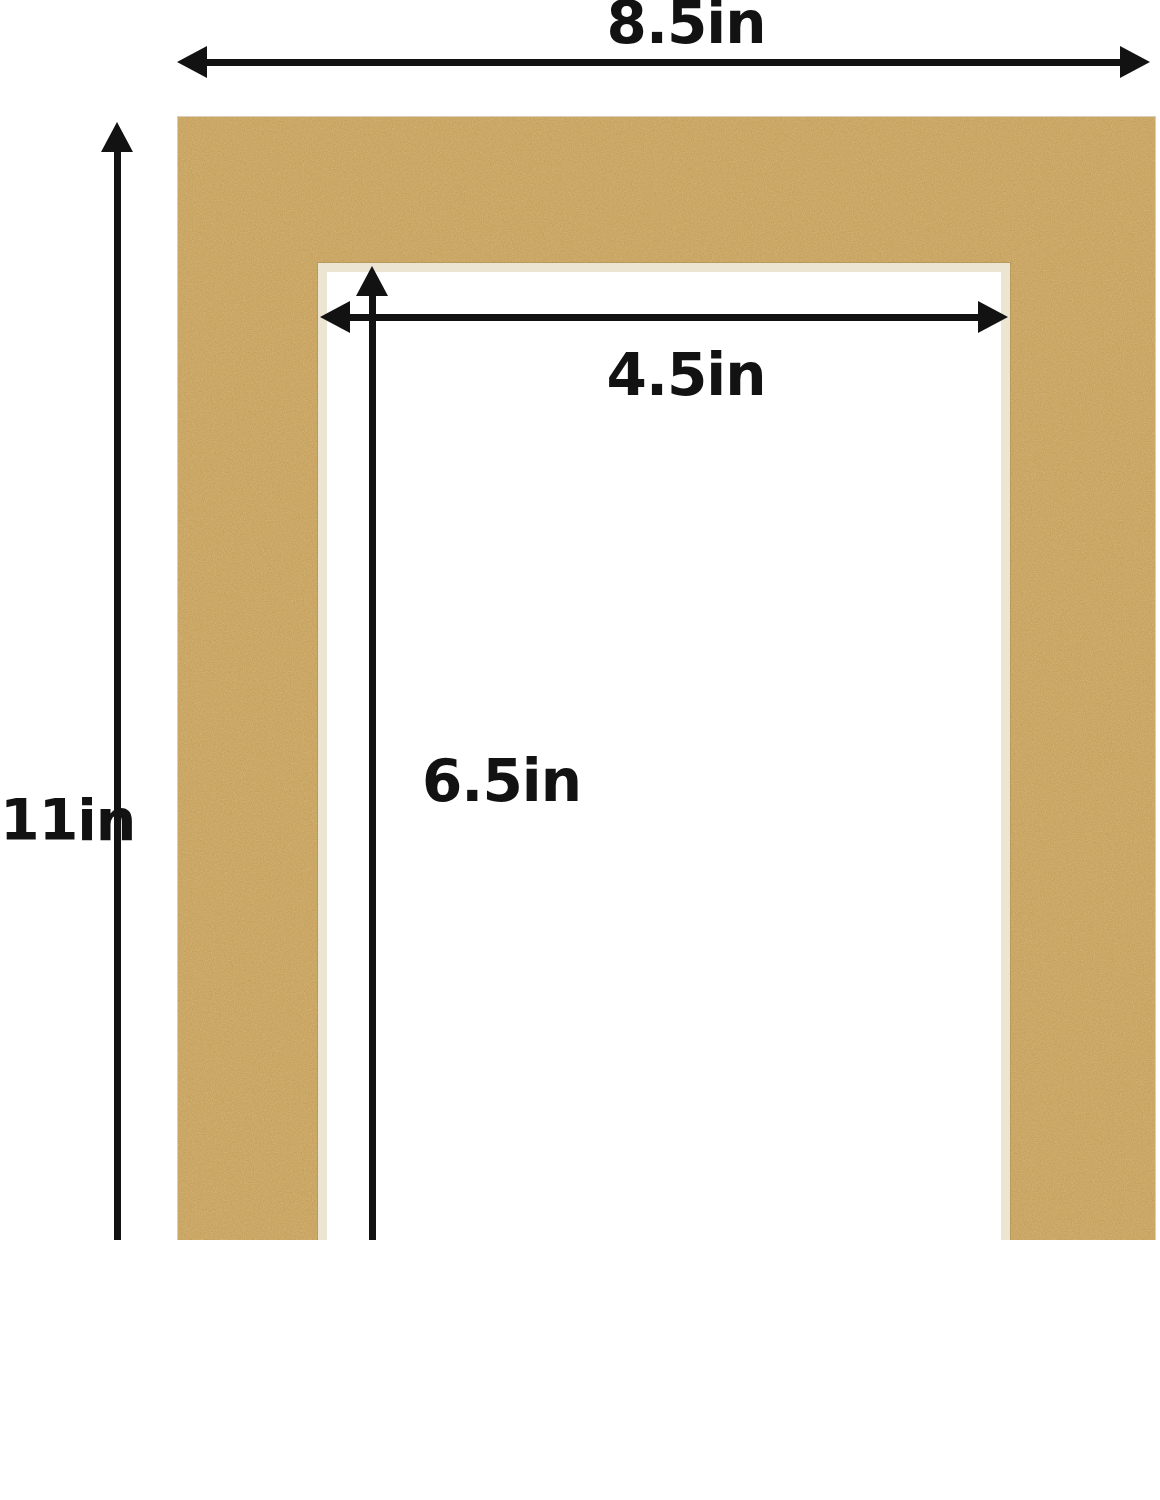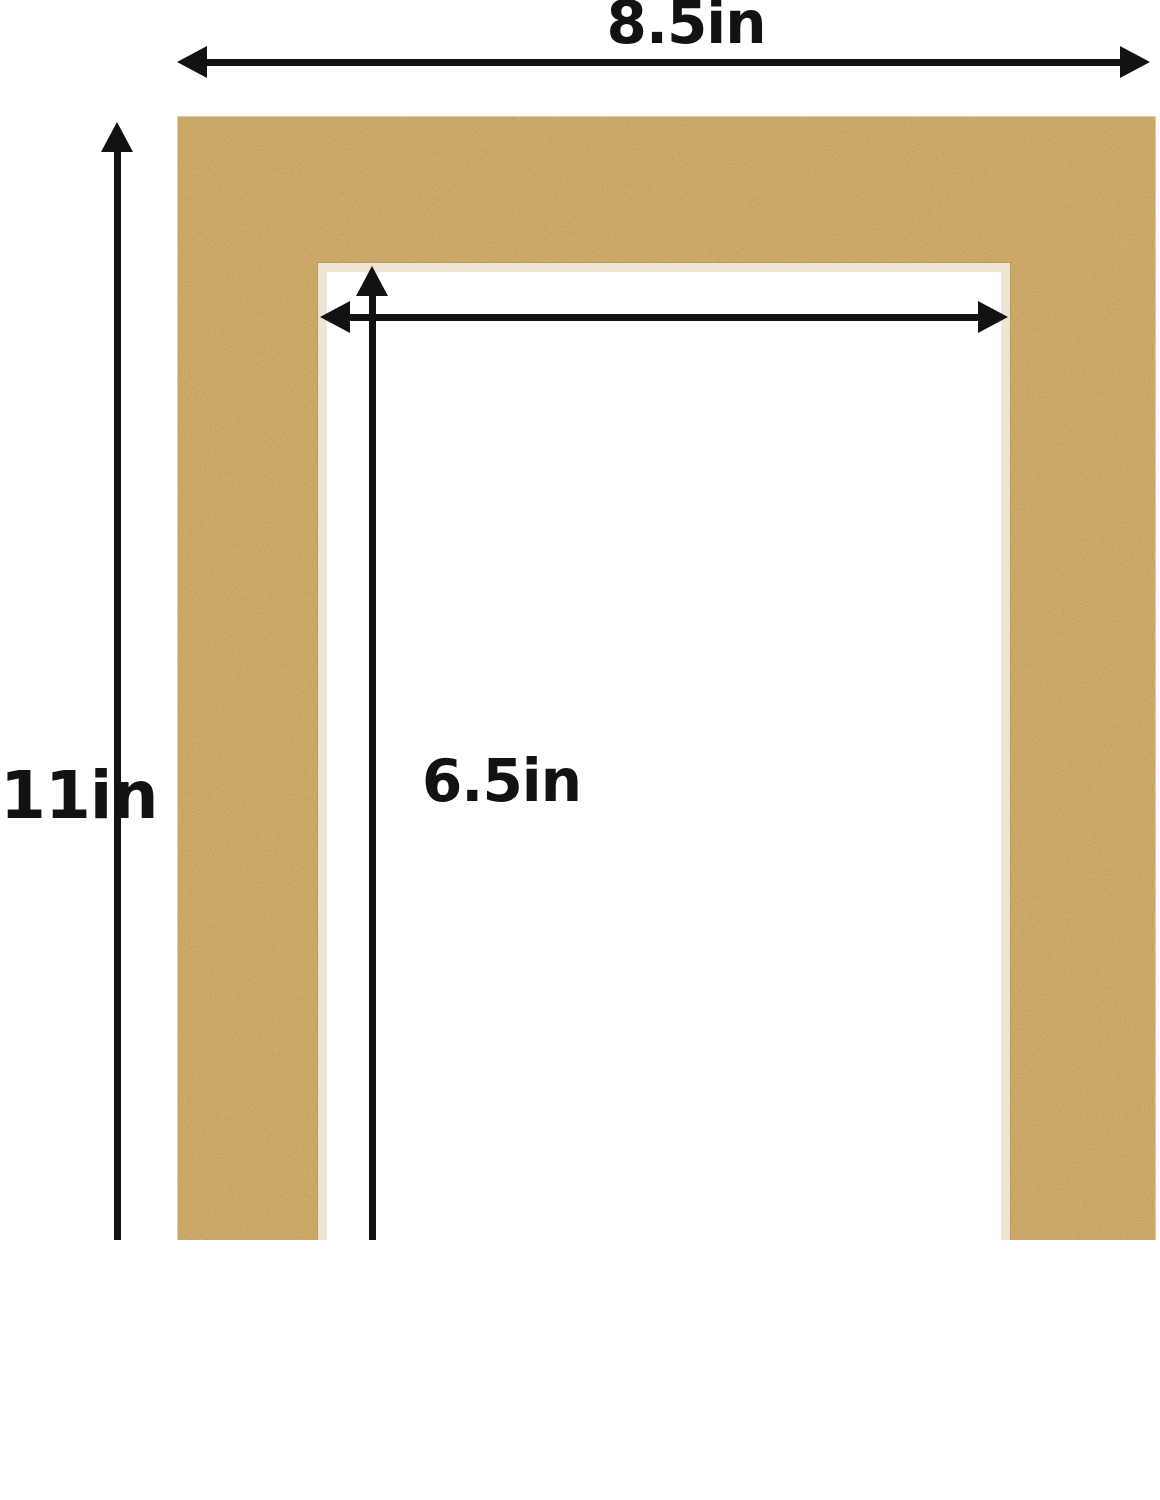--- a/index.html
+++ b/index.html
@@ -78,21 +78,21 @@
 
   
   .dim-label {
     position: absolute;
     font-size: 58px;
     line-height: 1;
     letter-spacing: -1px;
     white-space: nowrap;
   }
   .label-outer-w { left: 200px; top: -6px;  width: 972px; text-align: center; }
-  .label-outer-h { left: 0px;   top: 763px; width: 100px; text-align: center; font-size: 66px; }
+  .label-outer-h { left: 0px;   top: 792px; width: 100px; text-align: center; font-size: 57px; }
   .label-open-w  { left: 344px; top: 346px; width: 684px; text-align: center; }
   .label-open-h  { left: 422px; top: 752px; }
 </style>
 </head>
 <body>
 
 <div class="stage">
 
   <div class="mat">
     <svg class="mat-texture" xmlns="http://www.w3.org/2000/svg" preserveAspectRatio="none" aria-hidden="true">
@@ -131,15 +131,16 @@
   </div>
 
   <div class="arrow-v arrow-open-h">
     <span class="hd hd-u"></span>
     <span class="ln-v"></span>
     <span class="hd hd-d"></span>
   </div>
 
   <div class="dim-label label-outer-w">8.5in</div>
   <div class="dim-label label-outer-h">11in</div>
+  <div class="dim-label label-open-w">4.5in</div>
   <div class="dim-label label-open-h">6.5in</div>
 
 </div>
 
 </body></html>

